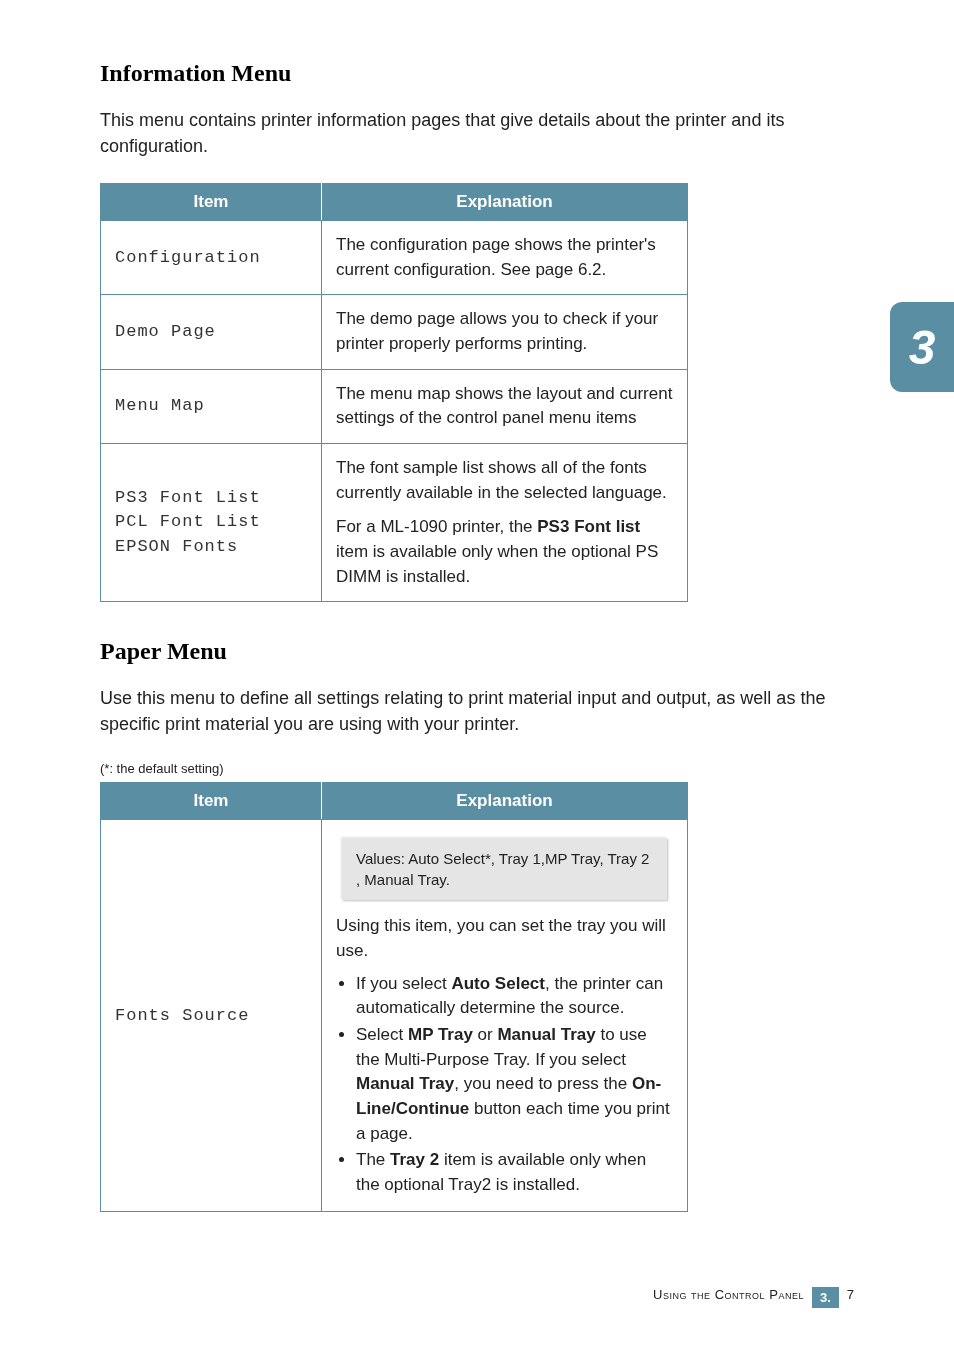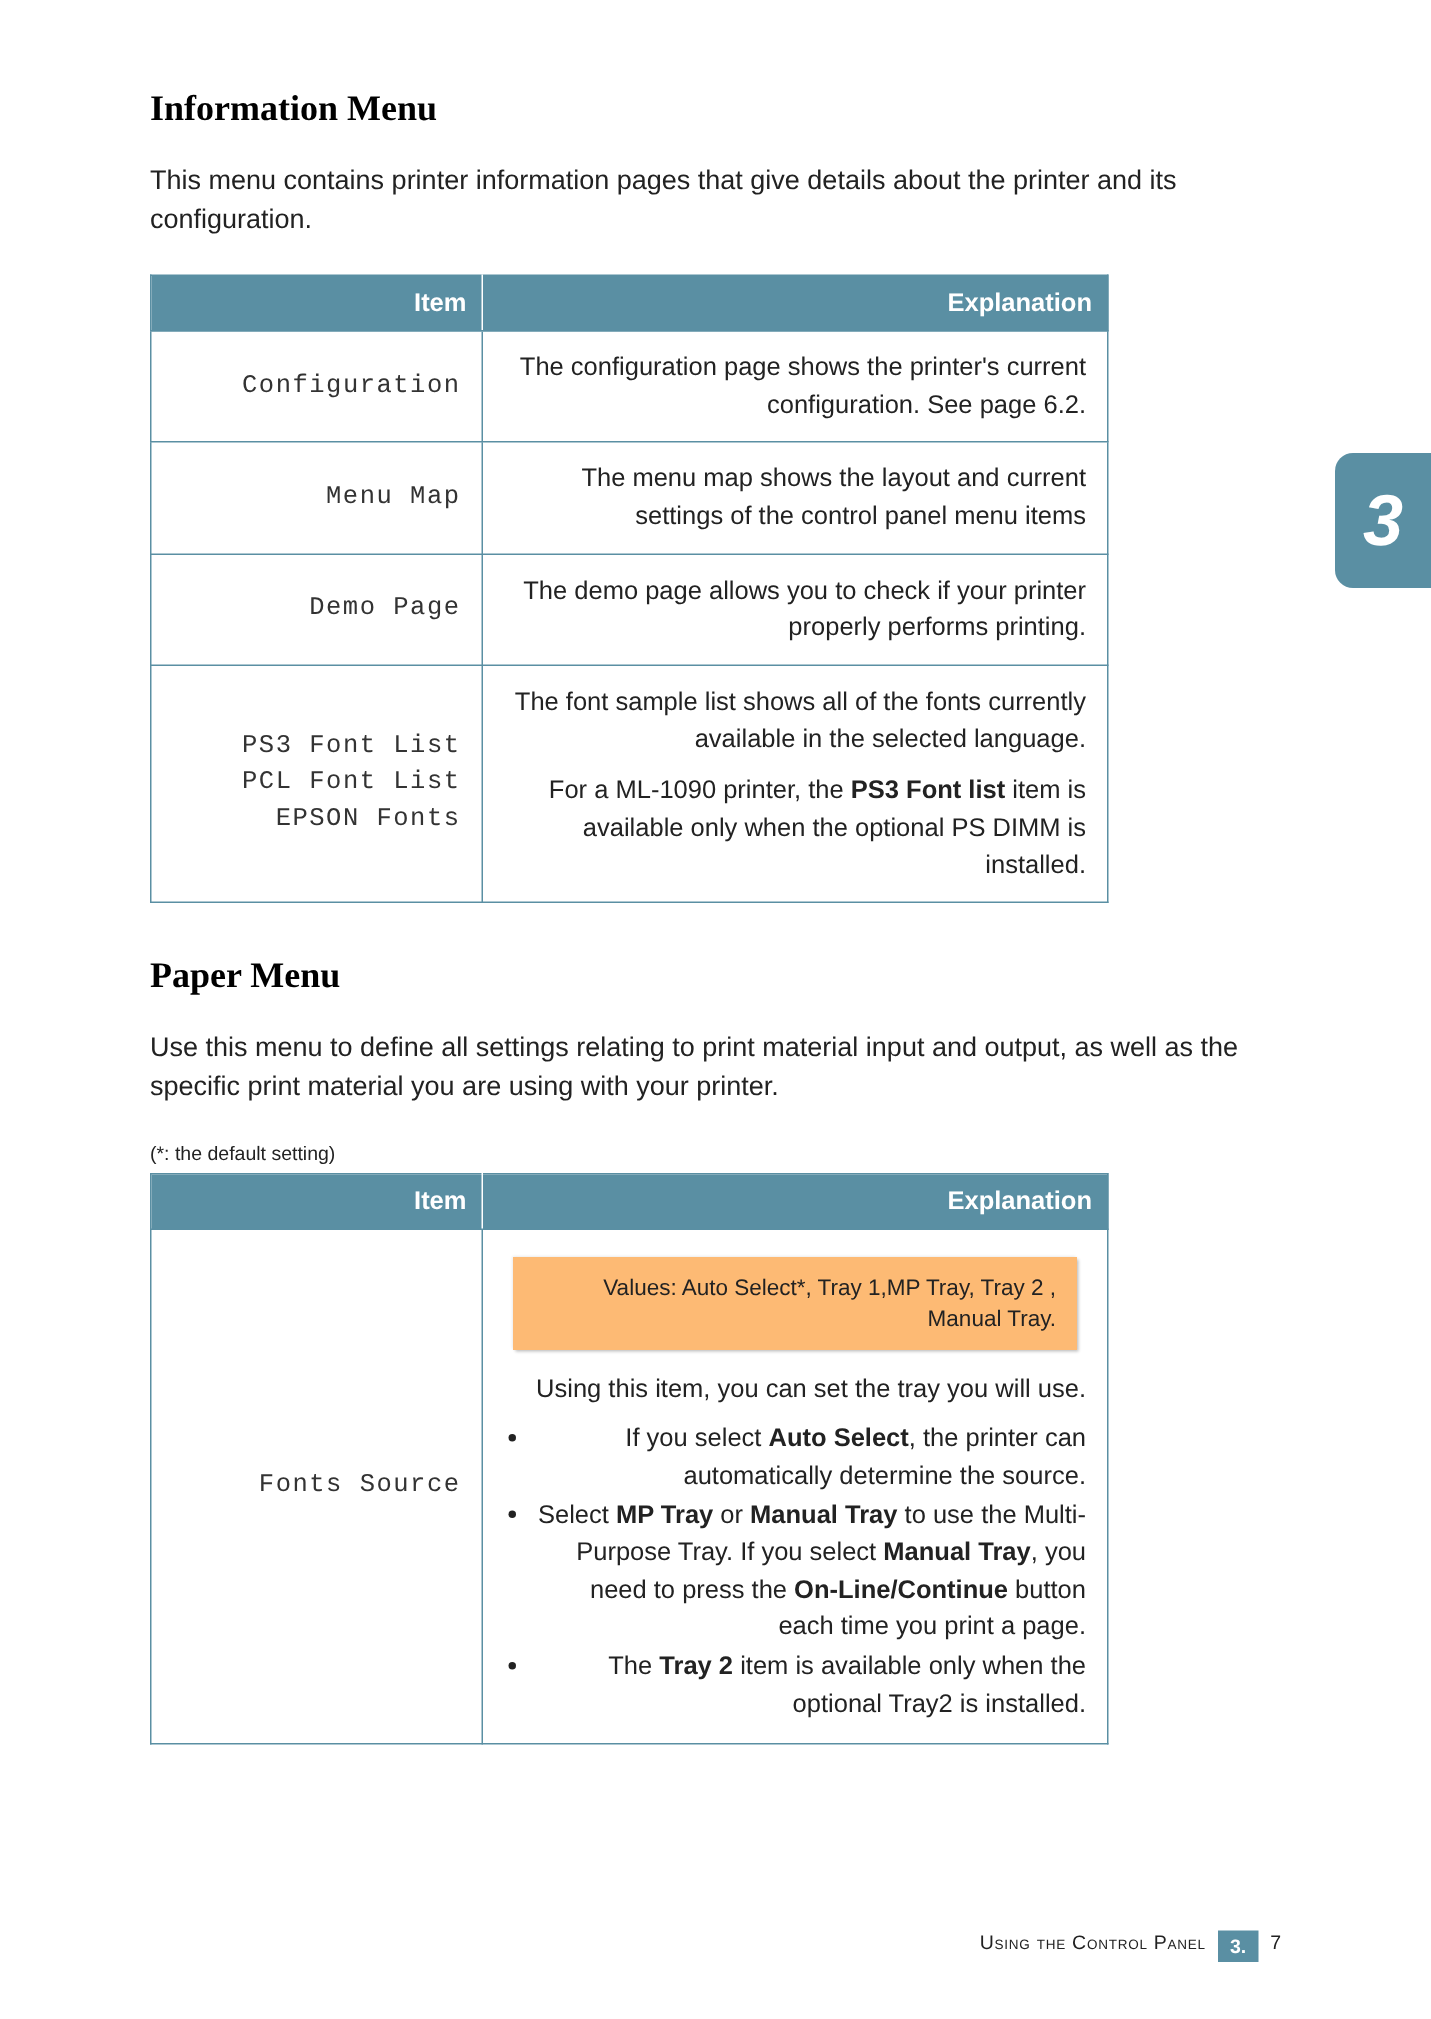--- a/index.html
+++ b/index.html
@@ -44,25 +44,24 @@
     color: #000;
     font-family: Liberation Serif, serif;
   }
   p.lead {
     font-size: 18px;
     line-height: 1.45;
     margin: 0 0 24px 0;
     color: #222;
   }
   .menu-table {
-    width: 639px;
+    width: 588px;
     border-collapse: collapse;
     margin-bottom: 36px;
     border: 1.5px solid #5a8fa3;
-    text-align: right;
   }
   .menu-table th {
     background: #5a8fa3;
     color: #ffffff;
     font-size: 17px;
     font-weight: bold;
     padding: 8px 10px;
     border: 1.5px solid #5a8fa3;
   }
   .menu-table th:first-child {
@@ -88,21 +87,21 @@
     font-size: 13px;
     margin: 0 0 6px 0;
     color: #222;
   }
   .values-box {
     margin: 6px 6px 14px 6px;
     padding: 10px 14px;
     font-size: 15px;
     line-height: 1.4;
     box-shadow: 1px 1px 2px rgba(0,0,0,0.25), -1px -1px 2px rgba(0,0,0,0.1);
-    background: #fdba74;
+    background: #e5e5e5;
   }
   ul.bullets {
     margin: 8px 0 0 0;
     padding-left: 20px;
   }
   ul.bullets li {
     margin-bottom: 2px;
     line-height: 1.45;
   }
   .bold { font-weight: bold; }
@@ -151,26 +150,26 @@
         <th>Item</th>
         <th>Explanation</th>
       </tr>
     </thead>
     <tbody>
       <tr>
         <td class="item-cell">Configuration</td>
         <td>The configuration page shows the printer's current configuration. See page 6.2.</td>
       </tr>
       <tr>
+        <td class="item-cell">Demo Page</td>
+        <td>The demo page allows you to check if your printer properly performs printing.</td>
+      </tr>
+      <tr>
         <td class="item-cell">Menu Map</td>
         <td>The menu map shows the layout and current settings of the control panel menu items</td>
-      </tr>
-      <tr>
-        <td class="item-cell">Demo Page</td>
-        <td>The demo page allows you to check if your printer properly performs printing.</td>
       </tr>
       <tr>
         <td class="item-cell">PS3 Font List
 PCL Font List
 EPSON Fonts</td>
         <td>
           <p class="font-list-para">The font sample list shows all of the fonts currently available in the selected language.</p>
           <p class="font-list-para" style="margin-bottom:0;">
             <span>For a ML-1090 printer, the </span><span class="bold">PS3 Font list</span><span> item is available only when the optional PS DIMM is installed.</span>
           </p>

